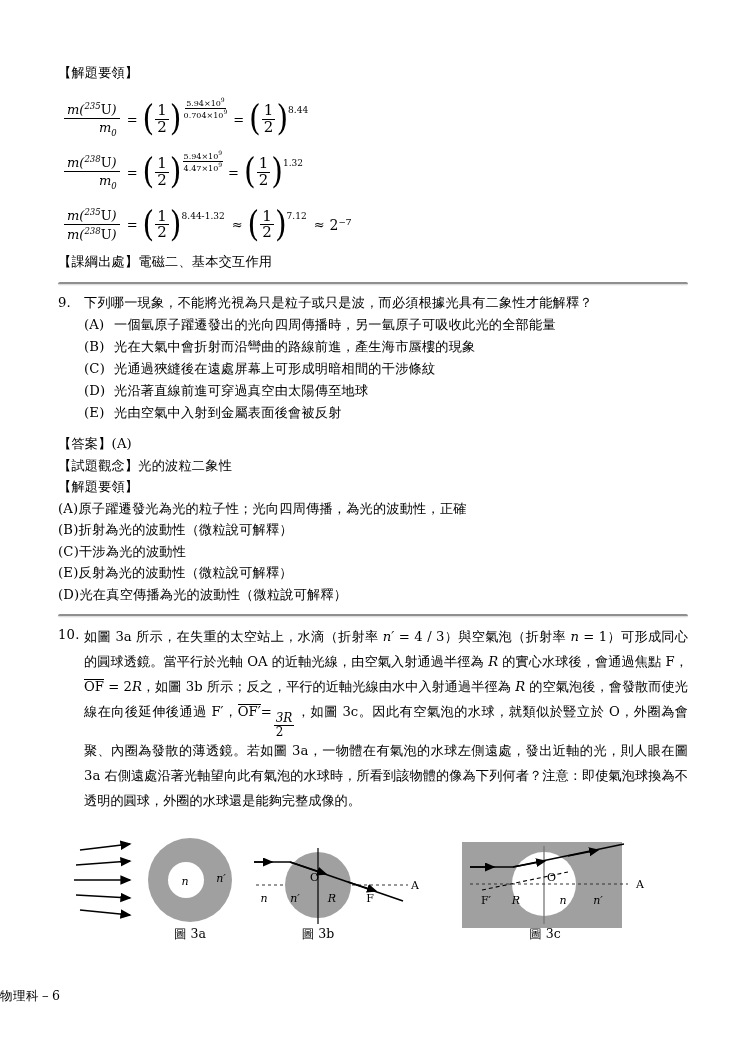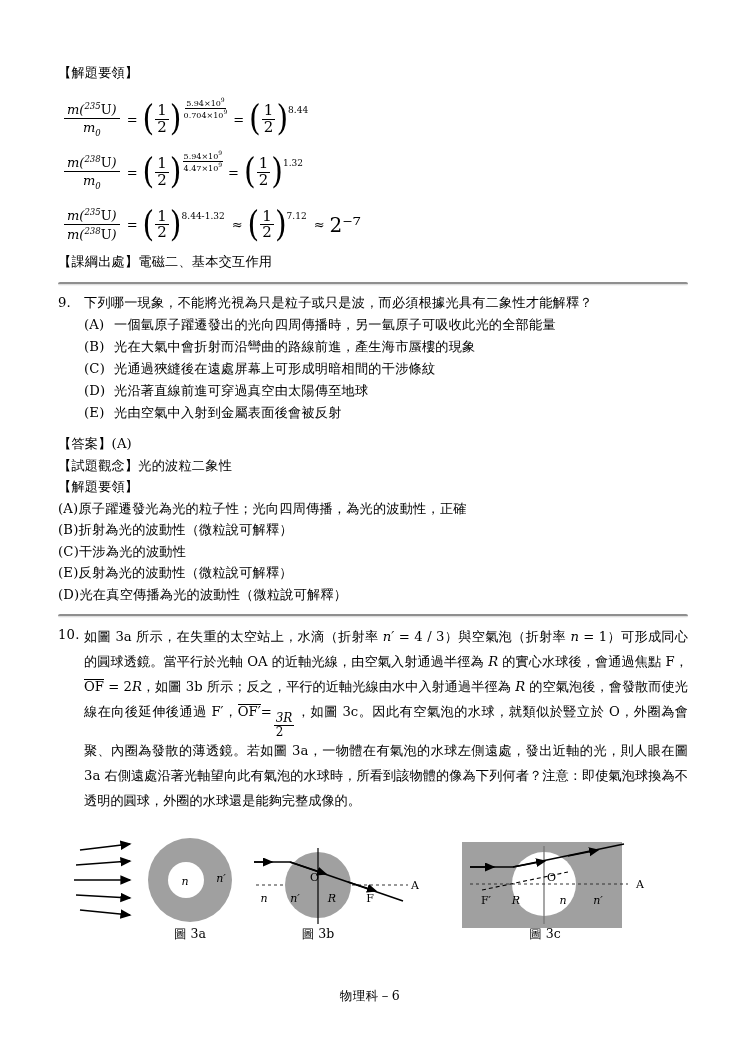--- a/index.html
+++ b/index.html
@@ -46,21 +46,21 @@
   }
   .eq {
     display: inline-flex;
     align-items: center;
     font-family: "DejaVu Serif", "Liberation Serif", serif;
     font-size: 13px;
   }
   .frac {
     display: inline-flex;
     flex-direction: column;
-    align-items: center;
+    align-items: flex-end;
     vertical-align: middle;
     margin: 8px 2px;
   }
   .frac > .num {
     padding: 0 3px 1px 3px;
     border-bottom: 1.1px solid #000;
     font-style: italic;
   }
   .frac > .den {
     padding: 1px 3px 0 3px;
@@ -200,21 +200,21 @@
   .fig-cap {
     position: absolute;
     font-size: 12.5px;
     text-align: center;
   }
   .footer {
     position: absolute;
     left: 0;
     top: 988px;
     width: 740px;
-    text-align: center;
+    text-align: left;
     font-size: 12.5px;
     letter-spacing: 0.5px;
   }
 </style>
 </head>
 <body>
 
 <div class="page">
   <div class="content">
 
@@ -304,21 +304,21 @@
         <span class="halfparen">
           <span class="p">(</span>
           <span class="numfrac">
               <span class="n1">1</span>
               <span class="n2">2</span>
             </span>
           <span class="p">)</span>
         </span>
         <span class="expo">7.12</span>
         <span class="eqsign" style="margin-left:7px;">≈</span>
-        <span style="font-size:20px;">2⁻⁷</span>
+        <span style="font-size:14px;">2⁻⁷</span>
       </span>
     </div>
 
     <div class="bracket-line cjk" style="margin-top:8px;">【課綱出處】電磁二、基本交互作用</div>
 
     <div class="divider"></div>
 
     <div class="q-row">
       <div class="q-num cjk">9.</div>
       <div class="q-text cjk">下列哪一現象，不能將光視為只是粒子或只是波，而必須根據光具有二象性才能解釋？</div>

